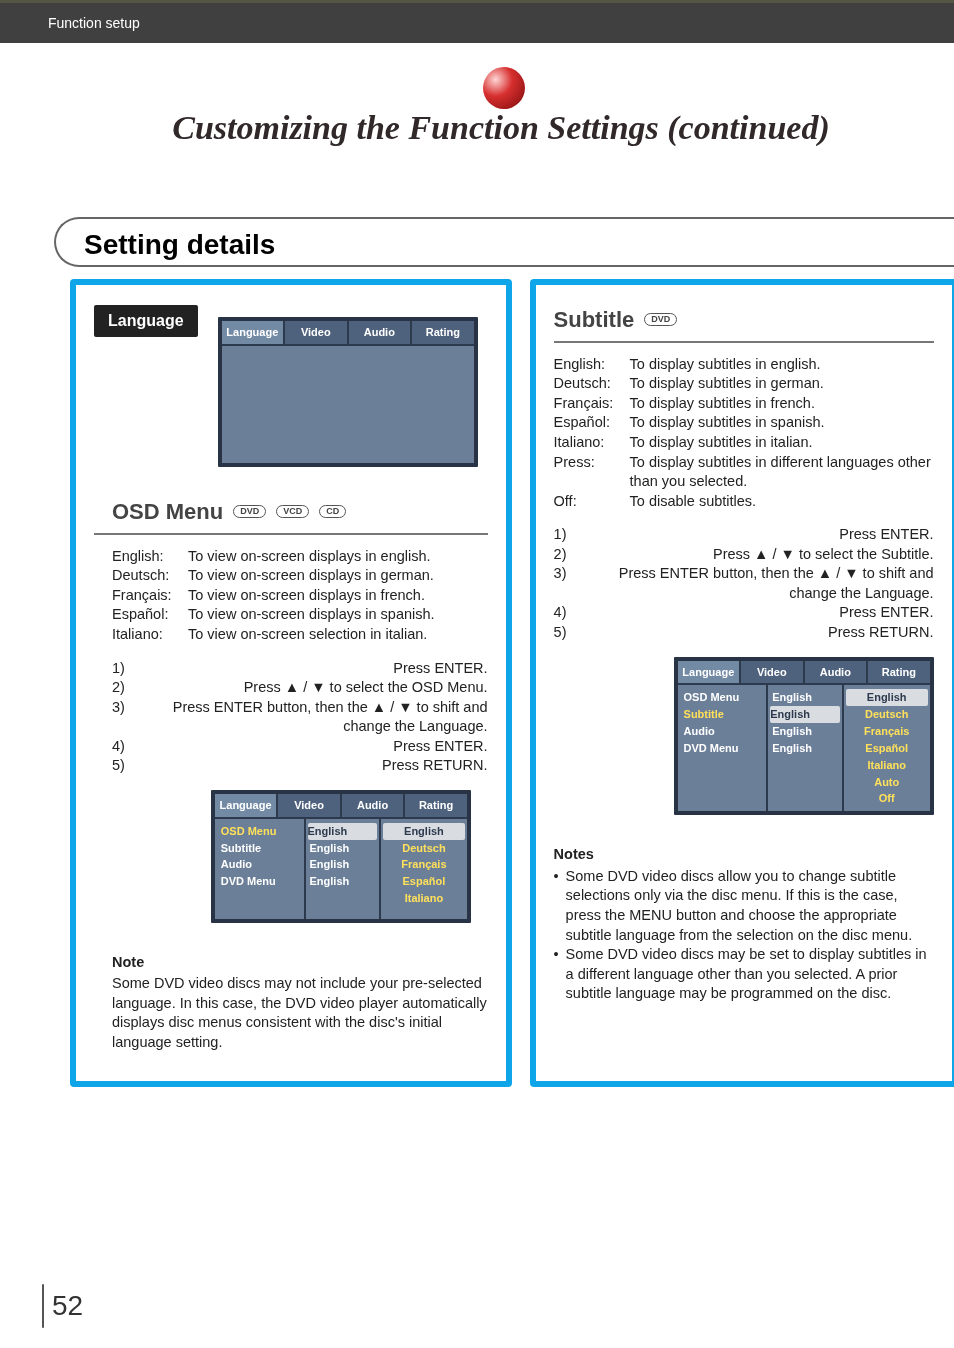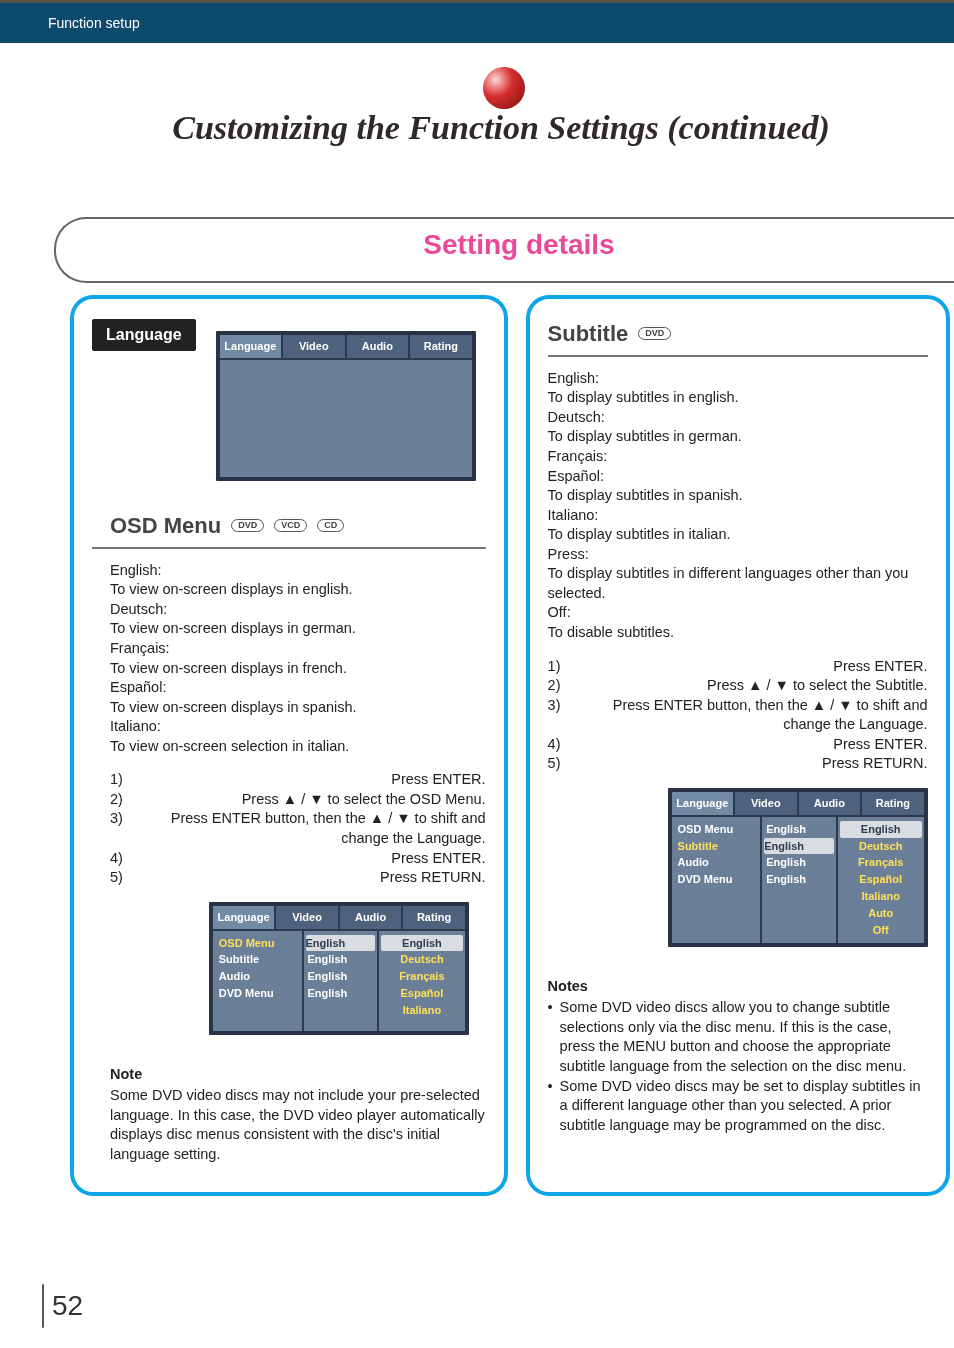--- a/index.html
+++ b/index.html
@@ -8,21 +8,21 @@
     width: 954px;
     height: 1348px;
     font-family: Arial, Helvetica, sans-serif;
     background: #fff;
     color: #000;
     position: relative;
   }
   .topline { height: 3px; background: #554; width: 100%; }
   .fn-setup {
     color: #fff;
-    background: #0c4a6e;
+    background: #404040;
     font-size: 14px;
     padding: 12px 4px 12px 48px;
   }
   .page-title-wrap {
     display: flex;
     align-items: center;
     margin: 24px 0 0 48px;
     flex-direction: column;
   }
   .red-sphere {
@@ -36,36 +36,35 @@
     font-style: italic;
     font-weight: bold;
     font-size: 34px;
     color: #302829;
   }
   .setting-details-bar {
     margin: 70px 0 0 54px;
     border: 2px solid #666;
     border-right: none;
     border-radius: 32px 0 0 32px;
-    padding: 10px 0 20px 28px;
+    padding: 10px 0 4px 28px;
     width: calc(100% - 54px);
     font-size: 28px;
     font-weight: bold;
-    color: #ec4899;
-    text-align: center;
+    color: #000000;
   }
   .columns {
     display: flex;
     gap: 18px;
     margin: 12px 54px 0 70px;
   }
   .col {
     flex: 1;
-    border: 4px solid #0ea5e9;
-    border-radius: 23px;
+    border: 6px solid #0ea5e9;
+    border-radius: 4px;
     padding: 20px 18px 28px 18px;
     font-size: 14.5px;
     color: #222;
     line-height: 1.35;
     position: relative;
     min-height: 760px;
   }
   .label-chip {
     display: inline-block;
     background: #222;
@@ -97,21 +96,21 @@
     border: 1.5px solid #555;
     border-radius: 50px;
     font-size: 9px;
     font-weight: bold;
     color: #444;
     padding: 1px 6px;
     background: #fff;
     line-height: 1;
   }
   .def-table { margin: 4px 0 14px 0; }
-  .def-row { display: flex; flex-direction: column; }
+  .def-row { display: flex; }
   .def-row .k { width: 76px; }
   .def-row .v { flex: 1; }
   .steps { padding-left: 0; margin: 0 0 14px 0; }
   .steps .step { display: flex; }
   .steps .step .n { width: 22px; }
   .steps .step .t { flex: 1; text-align: right; }
   .note-h { font-weight: bold; margin-top: 30px; }
   .note-p { margin: 2px 0 0 0; }
   .bullets { margin: 2px 0 0 0; padding: 0; list-style: none; }
   .bullets li { display: flex; }
@@ -328,20 +327,21 @@
       <div class="def-row">
           <span class="k">English:</span>
           <span class="v">To display subtitles in english.</span>
         </div>
       <div class="def-row">
           <span class="k">Deutsch:</span>
           <span class="v">To display subtitles in german.</span>
         </div>
       <div class="def-row">
           <span class="k">Français:</span>
+          <span class="v">To display subtitles in french.</span>
         </div>
       <div class="def-row">
           <span class="k">Español:</span>
           <span class="v">To display subtitles in spanish.</span>
         </div>
       <div class="def-row">
           <span class="k">Italiano:</span>
           <span class="v">To display subtitles in italian.</span>
         </div>
       <div class="def-row">

